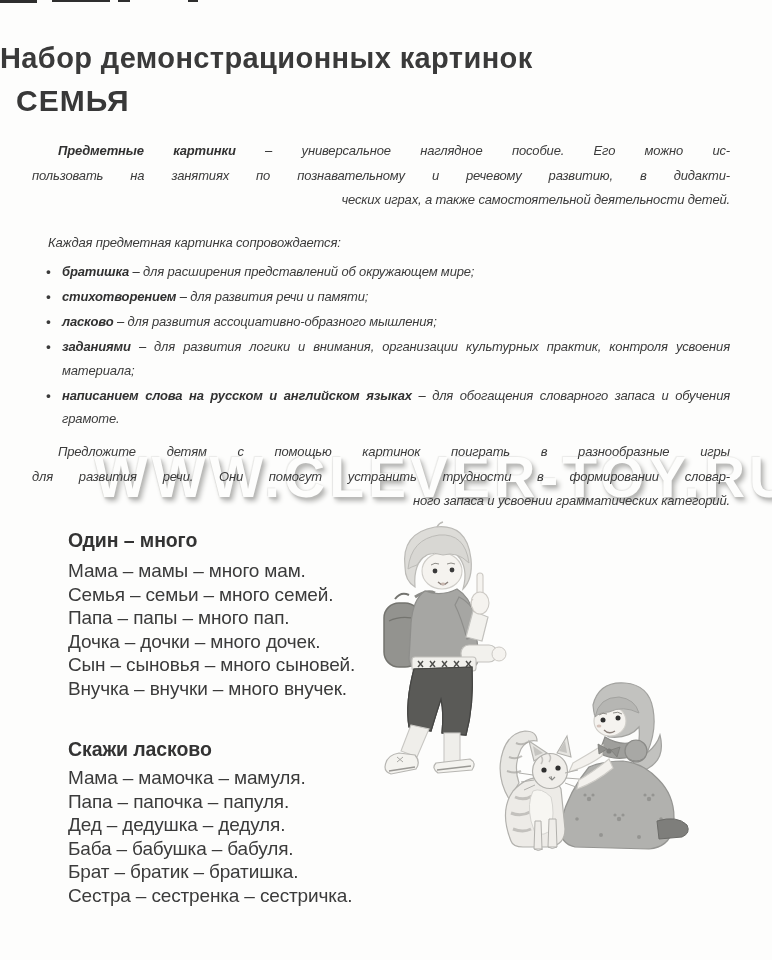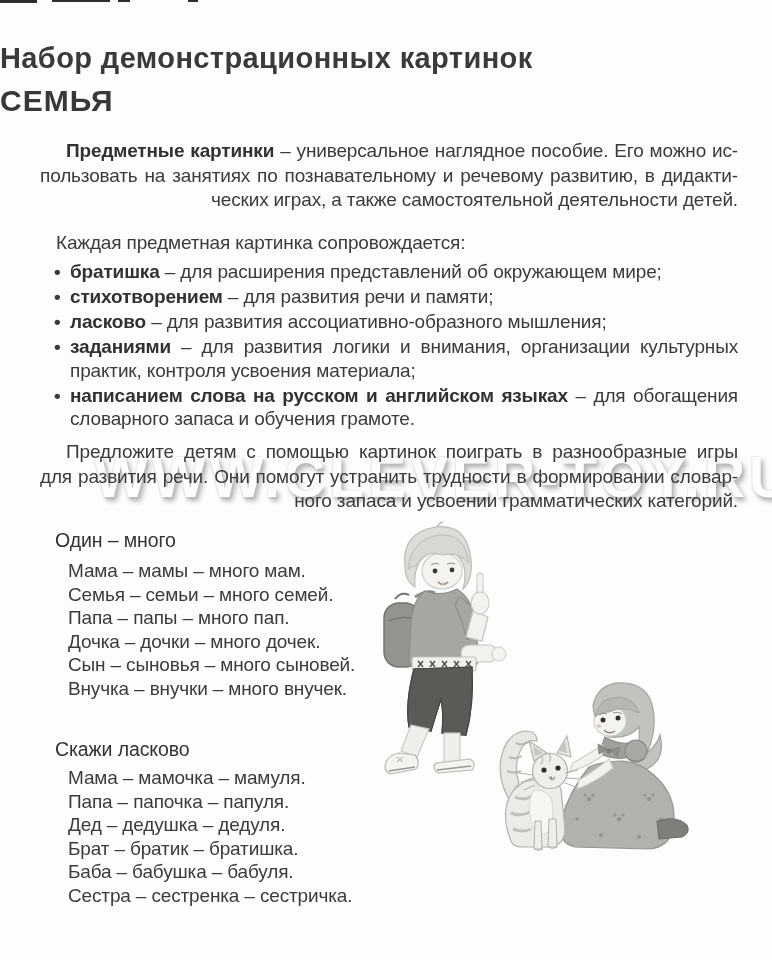--- a/index.html
+++ b/index.html
@@ -15,24 +15,24 @@
   }
   
   .artifact{position:absolute;background:#2e2e2e;z-index:5;}
   .a1{left:0;top:0;width:37px;height:3px;}
   .a2{left:52px;top:0;width:58px;height:2px;}
   .a3{left:118px;top:0;width:12px;height:2px;}
   .a4{left:188px;top:0;width:10px;height:2px;}
 
   .title-wrap{position:absolute;left:0;top:42px;width:732px;z-index:2;}
   .title-line1{font-size:29px;font-weight:bold;letter-spacing:.4px;color:#3a3a3a;}
-  .title-line2{font-size:30px;font-weight:bold;letter-spacing:1px;margin-top:9px;color:#383838;}
-
-  .para{position:absolute;left:40px;width:698px;font-size:19px;line-height:24.5px;
-        letter-spacing:-0.15px;color:#3b3b3b;z-index:2;}
+  .title-line2{font-size:30px;font-weight:bold;letter-spacing:1px;margin-top:9px;color:#383838;padding-left:16px;}
+
+  .para{position:absolute;left:32px;width:698px;font-size:13px;line-height:24.5px;
+        letter-spacing:-0.15px;color:#3b3b3b;z-index:2;font-style:italic;}
   .jline{text-align:justify;text-align-last:justify;}
   .lline{text-align:right;}
   .findent{text-indent:26px;}
   b{color:#313131;}
 
   #para1{top:139px;}
   #features{top:231px;}
   #features .feat-intro{padding-left:16px;margin-bottom:4px;}
   #features ul{list-style:none;margin:0;padding:0;}
   #features li{position:relative;padding-left:30px;text-align:justify;
@@ -40,21 +40,21 @@
   #features li .marker{position:absolute;left:14px;top:0;font-weight:bold;}
   #para2{top:440px;}
 
   .watermark{
     position:absolute;left:94px;top:449px;width:680px;z-index:1;
     font-size:57px;font-weight:bold;letter-spacing:4px;line-height:1;
     color:#fdfdfc;white-space:nowrap;
     text-shadow:3px 4px 5px #b5b5b3, 1px 2px 2px #d3d3d1, -1px -1px 1px #ececea;
   }
 
-  .sec-heading{position:absolute;left:55px;font-size:19.5px;font-weight:normal;
+  .sec-heading{position:absolute;left:68px;font-size:19.5px;font-weight:bold;
                letter-spacing:-0.1px;color:#333;z-index:2;}
   .word-list{position:absolute;left:68px;font-size:19px;letter-spacing:-0.15px;
              color:#3b3b3b;z-index:2;}
   .word-list div{line-height:23.6px;}
   #h-one-many{top:529px;}
   #list-one-many{top:559px;}
   #h-say-kindly{top:738px;}
   #list-say-kindly{top:766px;}
 
   .illus{position:absolute;z-index:1;}
@@ -119,22 +119,22 @@
     <div>Дочка – дочки – много дочек.</div>
     <div>Сын – сыновья – много сыновей.</div>
     <div>Внучка – внучки – много внучек.</div>
   </div>
 
   <div class="sec-heading" id="h-say-kindly">Скажи ласково</div>
   <div class="word-list" id="list-say-kindly">
     <div>Мама – мамочка – мамуля.</div>
     <div>Папа – папочка – папуля.</div>
     <div>Дед – дедушка – дедуля.</div>
+    <div>Баба – бабушка – бабуля.</div>
     <div>Брат – братик – братишка.</div>
-    <div>Баба – бабушка – бабуля.</div>
     <div>Сестра – сестренка – сестричка.</div>
   </div>
 
   <svg class="illus" id="boy-illus" width="126" height="272" viewBox="0 0 126 272">
 
     <rect x="3" y="82" width="36" height="64" rx="15" fill="#93938f" stroke="#74746f" stroke-width="1.5"></rect>
     <path d="M8,100 Q20,94 36,98" fill="none" stroke="#74746f" stroke-width="1.2"></path>
     <path d="M14,78 Q20,70 28,74" fill="none" stroke="#74746f" stroke-width="2"></path>
     <path d="M34,76 Q46,68 54,72" fill="none" stroke="#8b8b87" stroke-width="3"></path>
 

